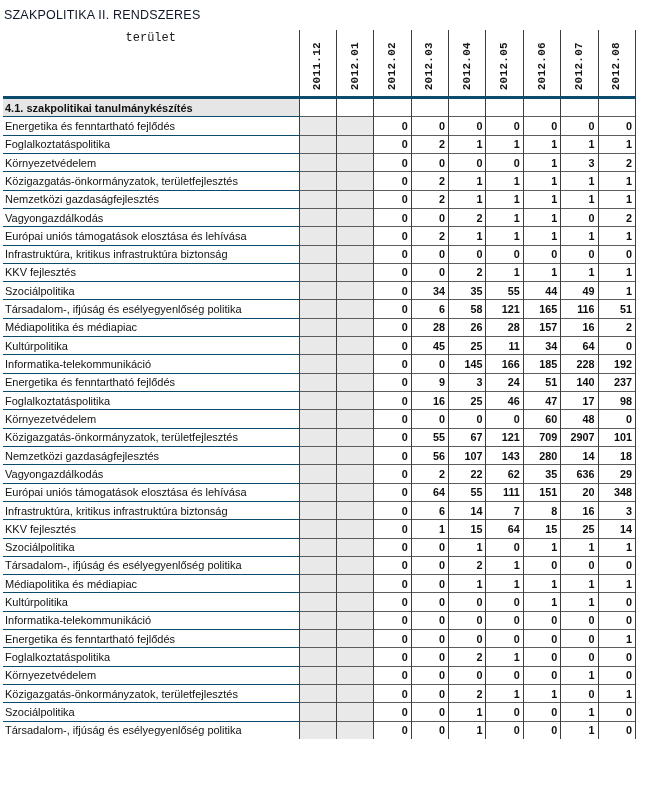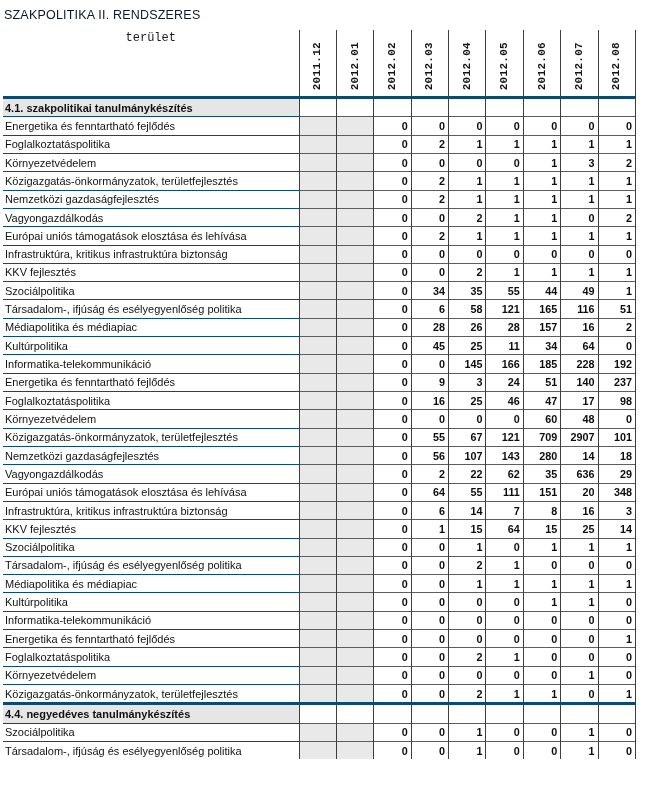--- a/index.html
+++ b/index.html
@@ -479,32 +479,20 @@
           <td class="num-cell shaded"></td>
           <td class="num-cell shaded"></td>
           <td class="num-cell">0</td>
           <td class="num-cell">0</td>
           <td class="num-cell">2</td>
           <td class="num-cell">1</td>
           <td class="num-cell">1</td>
           <td class="num-cell">0</td>
           <td class="num-cell last">1</td>
         </tr>
-        <tr class="section-row">
-          <td class="label-cell">4.4. negyedéves tanulmánykészítés</td>
-          <td class="num-cell"></td>
-          <td class="num-cell"></td>
-          <td class="num-cell"></td>
-          <td class="num-cell"></td>
-          <td class="num-cell"></td>
-          <td class="num-cell"></td>
-          <td class="num-cell"></td>
-          <td class="num-cell"></td>
-          <td class="num-cell last"></td>
-        </tr>
         <tr>
           <td class="label-cell">Szociálpolitika</td>
           <td class="num-cell shaded"></td>
           <td class="num-cell shaded"></td>
           <td class="num-cell">0</td>
           <td class="num-cell">0</td>
           <td class="num-cell">1</td>
           <td class="num-cell">0</td>
           <td class="num-cell">0</td>
           <td class="num-cell">1</td>

